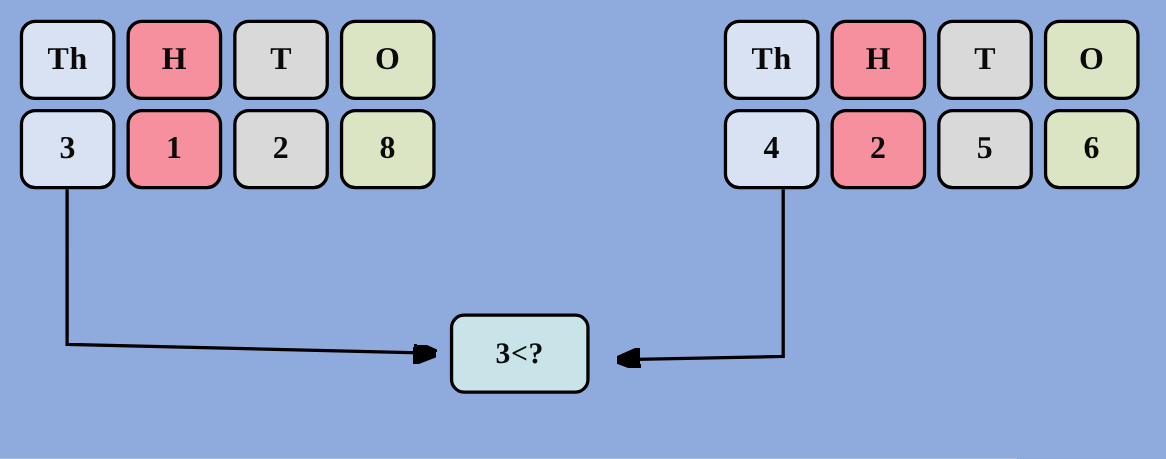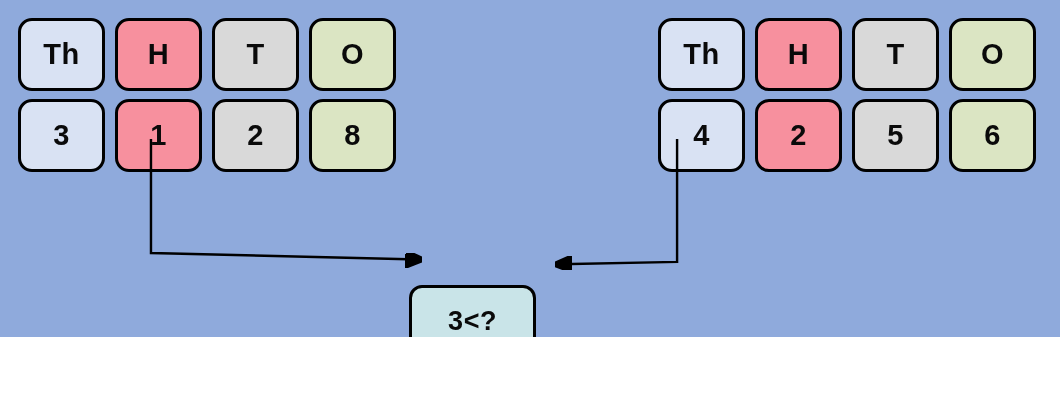--- a/index.html
+++ b/index.html
@@ -1,21 +1,21 @@
 <!DOCTYPE html>
 <html style="--c-background: #8FAADC; --c-thousands: #D9E2F3; --c-hundreds: #F7909E; --c-tens: #D9D9D9; --c-ones: #DBE5C3; --c-comparison: #C9E4E8; --c-border: #000000; --c-arrow: #000000;"><head>
 <meta charset="utf-8">
 <style>
   html, body { margin: 0; padding: 0; }
   .board {
     position: relative;
     width: 1060px;
-    height: 337px;
+    height: 417px;
     background: var(--c-background, #8FAADC);
-    font-family: Liberation Sans, sans-serif;
+    font-family: Liberation Serif, serif;
     overflow: hidden;
   }
   .group {
     position: absolute;
     top: 18px;
     display: grid;
     grid-template-columns: repeat(4, 87px);
     grid-auto-rows: 73px;
     column-gap: 10px;
     row-gap: 8px;

